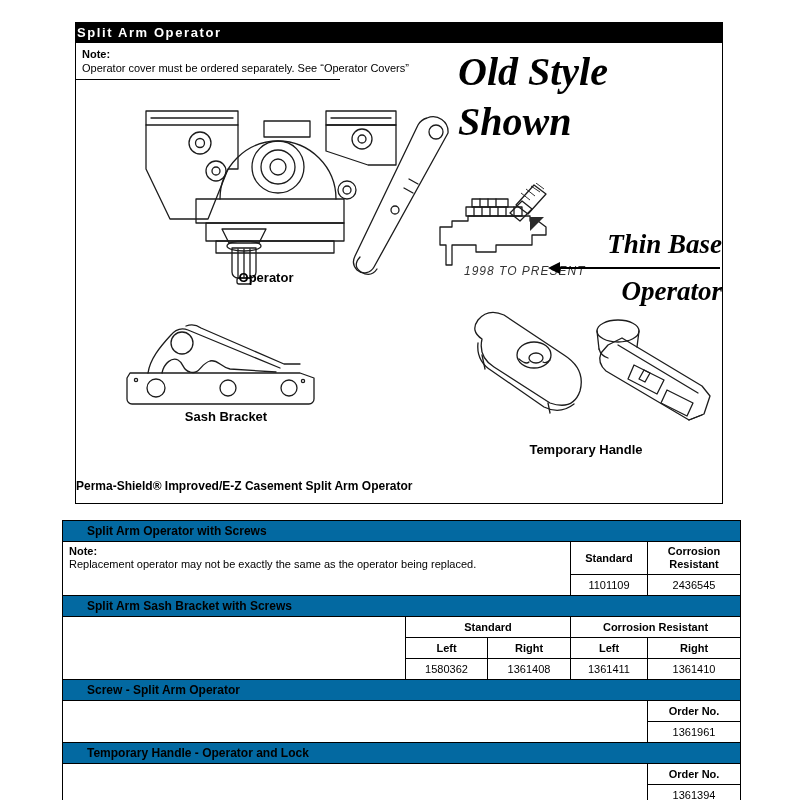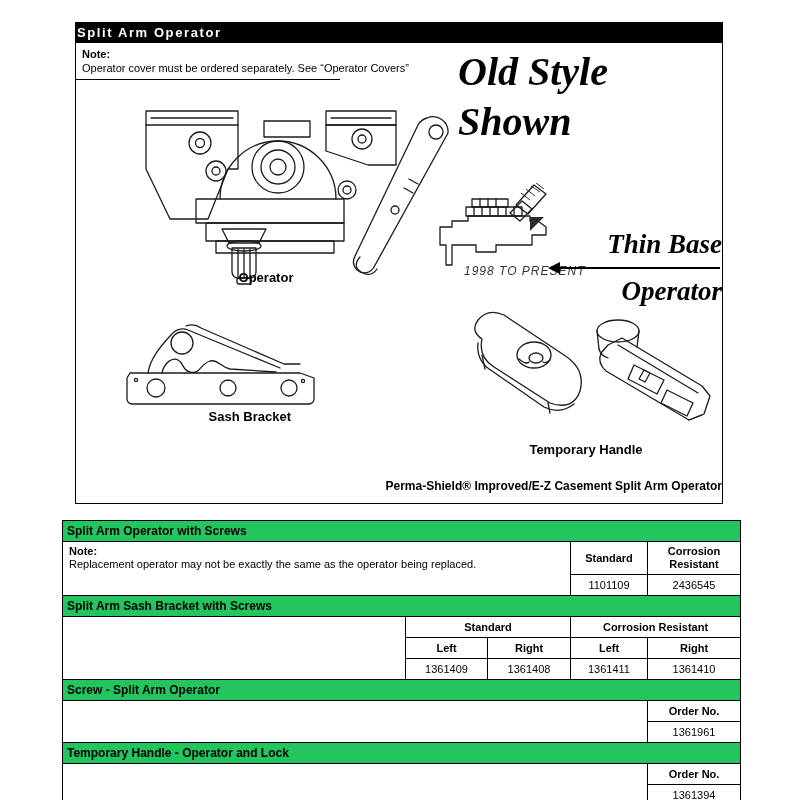--- a/index.html
+++ b/index.html
@@ -32,37 +32,37 @@
     font-size:27px;line-height:31px;margin-top:42px;
   }
   .arrow-left{position:relative;height:13px;margin:1px 0 2px 0;}
   .arrow-left .shaft{position:absolute;left:9px;right:2px;top:6px;height:1.6px;background:#000;}
   .arrow-left .head{
     position:absolute;left:0;top:1px;width:0;height:0;
     border-top:6px solid transparent;border-bottom:6px solid transparent;border-right:12px solid #000;
   }
   .fig-label{position:absolute;font-size:13px;font-weight:bold;text-align:center;}
   .date-range{position:absolute;left:388px;top:241px;width:140px;font-size:12px;letter-spacing:1px;color:#333;font-style:italic;}
-  .caption{position:absolute;left:0;right:0;top:456px;text-align:right;font-size:12px;font-weight:bold;}
+  .caption{position:absolute;left:0;right:0;top:456px;text-align:left;font-size:12px;font-weight:bold;}
   .drawing{position:absolute;}
   .drawing svg{display:block;}
   .ln{fill:none;stroke:#1c1c1c;stroke-width:1.3;stroke-linejoin:round;stroke-linecap:round;}
   .lnthin{fill:none;stroke:#1c1c1c;stroke-width:0.9;stroke-linejoin:round;}
 
   
   .parts-table{
     position:absolute;left:62px;top:520px;width:678px;
     border-collapse:collapse;table-layout:fixed;font-size:11px;
   }
   .parts-table td{
     border:1px solid #000;height:20px;padding:0 4px;vertical-align:middle;
     overflow:hidden;
   }
   .parts-table tr.sec td{
-    background:#22c55e;font-weight:bold;font-size:12px;padding-left:4px;height:20px;
+    background:#0369a1;font-weight:bold;font-size:12px;padding-left:24px;height:20px;
   }
   .parts-table td.c{text-align:center;}
   .parts-table td.b{font-weight:bold;}
   .parts-table td.note-cell{vertical-align:top;padding:3px 6px;line-height:13px;height:32px;}
   .parts-table td.hdr2{height:32px;text-align:center;font-weight:bold;line-height:13px;}
   .parts-table td.empty{border:1px solid #000;}
 </style>
 </head>
 <body>
 
@@ -164,21 +164,21 @@
         <circle cx="169" cy="71" r="8"></circle>
         <circle cx="16" cy="63" r="1.6"></circle>
           <circle cx="183" cy="64" r="1.6"></circle>
         <path d="M28 56 C30 42 40 30 50 19 Q58 9 68 13 L160 51"></path>
         <path d="M66 9 Q74 6 81 11 L164 47 L180 47"></path>
         <circle cx="62" cy="26" r="11"></circle>
         <path d="M42 56 C44 46 52 40 58 43 C64 46 62 53 70 55 C80 58 80 47 90 44 C98 42 100 50 110 52 L156 55"></path>
       </g>
     </svg>
   </div>
-  <div class="fig-label" style="left:85px;top:386px;width:130px;text-align:right;">Sash Bracket</div>
+  <div class="fig-label" style="left:85px;top:386px;width:130px;">Sash Bracket</div>
 
   <div class="drawing" style="left:372px;top:282px;">
     <svg width="270" height="132" viewBox="0 0 270 132">
       <g class="ln">
 
         <path d="M34 34 Q22 26 30 15 Q40 3 56 10 L116 50 Q138 64 132 86 Q125 106 102 98 L46 62 Q30 52 34 34 Z"></path>
         <path d="M30 38 Q28 56 44 66 L96 102 Q112 110 126 99"></path>
         <path d="M34 50 L37 64 M100 98 L102 108"></path>
         <ellipse cx="86" cy="50" rx="17" ry="13"></ellipse>
         <ellipse cx="88" cy="53" rx="7" ry="5"></ellipse>
@@ -236,21 +236,21 @@
     <td colspan="2" class="b c">Standard</td>
     <td colspan="2" class="b c">Corrosion Resistant</td>
   </tr>
   <tr>
     <td class="b c">Left</td>
     <td class="b c">Right</td>
     <td class="b c">Left</td>
     <td class="b c">Right</td>
   </tr>
   <tr>
-    <td class="c">1361409</td>
+    <td class="c">1580362</td>
     <td class="c">1361408</td>
     <td class="c">1361411</td>
     <td class="c">1361410</td>
   </tr>
 
   <tr class="sec">
     <td colspan="5">Screw - Split Arm Operator</td>
   </tr>
   <tr>
     <td colspan="4" rowspan="2" class="empty"></td>

